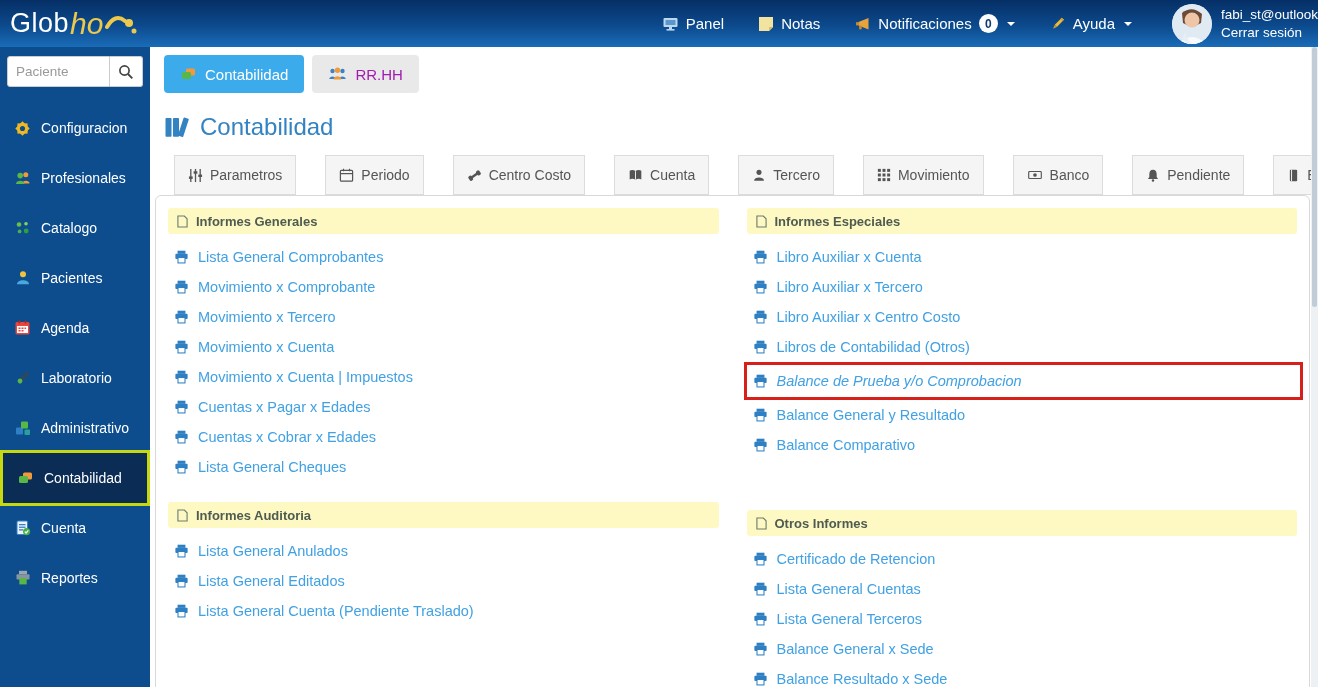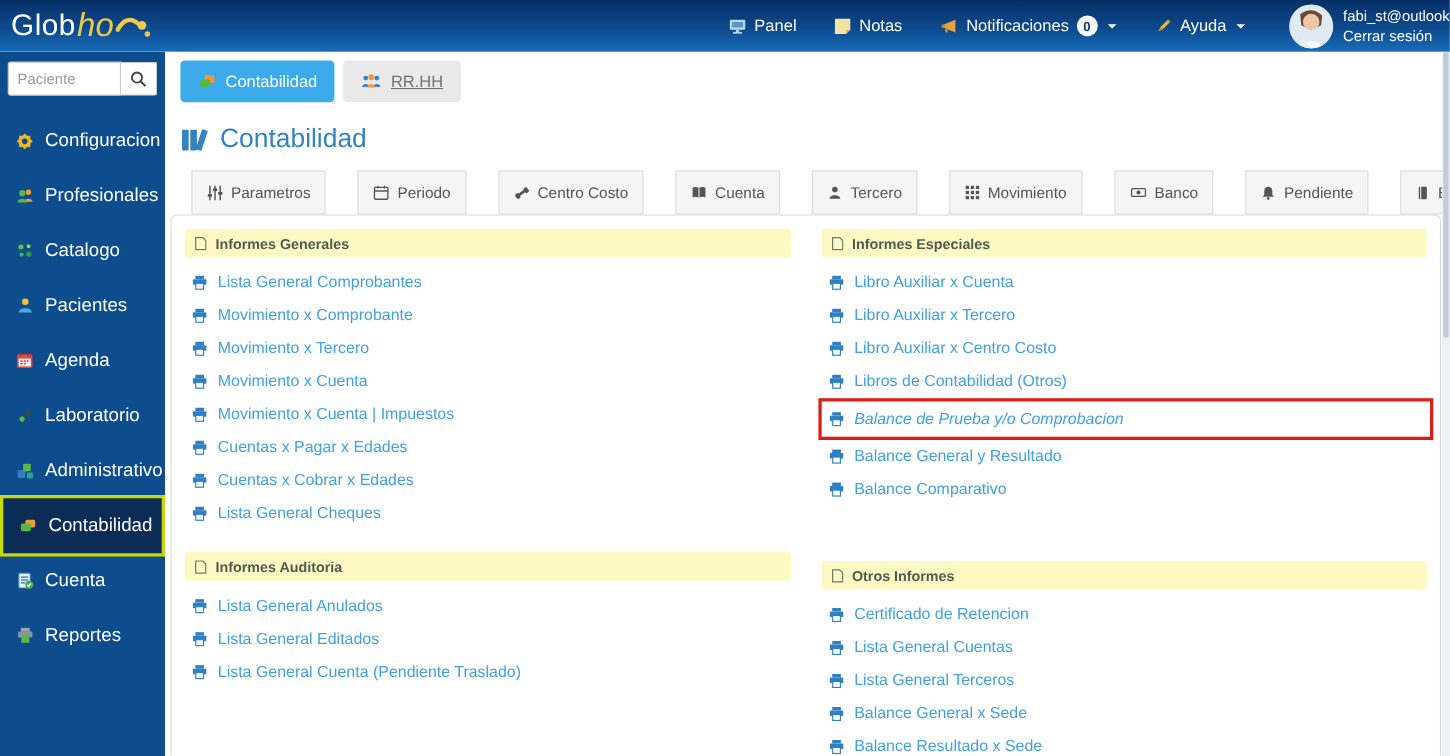--- a/index.html
+++ b/index.html
@@ -29,31 +29,31 @@
   
   .sidebar { position:fixed; top:47px; left:0; bottom:0; width:150px; background:#0d4d8d; z-index:20; }
   .search-row { display:flex; padding:9px 7px 6px 7px; }
   .search-input { width:103px; height:31px; border:1px solid #ccc; border-radius:3px 0 0 3px;
     padding:0 8px; font-size:13.5px; outline:none; color:#333; }
   .search-input::placeholder { color:#999; }
   .search-btn { width:33px; height:31px; background:#fff; border:1px solid #ccc; border-left:none;
     border-radius:0 3px 3px 0; cursor:pointer; display:flex; align-items:center; justify-content:center; }
   .side-menu { list-style:none; margin-top:10px; }
   .side-item { height:50px; display:flex; align-items:center; gap:9px; padding-left:13px;
-    color:#fff; font-size:17px; cursor:pointer; }
+    color:#fff; font-size:14px; cursor:pointer; }
   .side-item.active { background:#0a2c55; border:3px solid #c6d810; height:56px; margin:-3px 0; }
   .side-item .sicon { width:19px; display:flex; justify-content:center; flex:0 0 auto; }
 
   
   .main { margin-left:150px; position:relative; padding-top:47px; }
   .module-tabs { display:flex; gap:8px; padding:8px 0 0 14px; }
   .mtab { display:flex; align-items:center; gap:8px; height:38px; padding:0 16px; border-radius:4px;
     font-size:15px; cursor:pointer; }
   .mtab.active { background:#3cabec; color:#fff; }
-  .mtab.inactive { background:#e9e9e9; color:#737373;text-decoration:underline; }
+  .mtab.inactive { background:#e9e9e9; color:#a21caf; }
 
   .page-head { display:flex; align-items:center; gap:9px; margin:20px 0 14px 14px;
     color:#3383c2; font-size:24px; }
 
   .section-tabs { display:flex; align-items:flex-end; padding-left:24px; position:relative;gap:26px; }
   .stab { display:flex; align-items:center; gap:7px; padding:11px 13px; margin-right:3px;
     background:#f5f5f5; border:1px solid #dcdcdc; color:#555; font-size:14px; cursor:pointer; white-space:nowrap; }
   .stab.active { background:#0277d8; border-color:#0277d8; color:#fff; position:relative; }
   .stab.active::after { content:""; position:absolute; left:6px; right:8px; bottom:-10px; height:5px;
     background:#dc1f16; }

